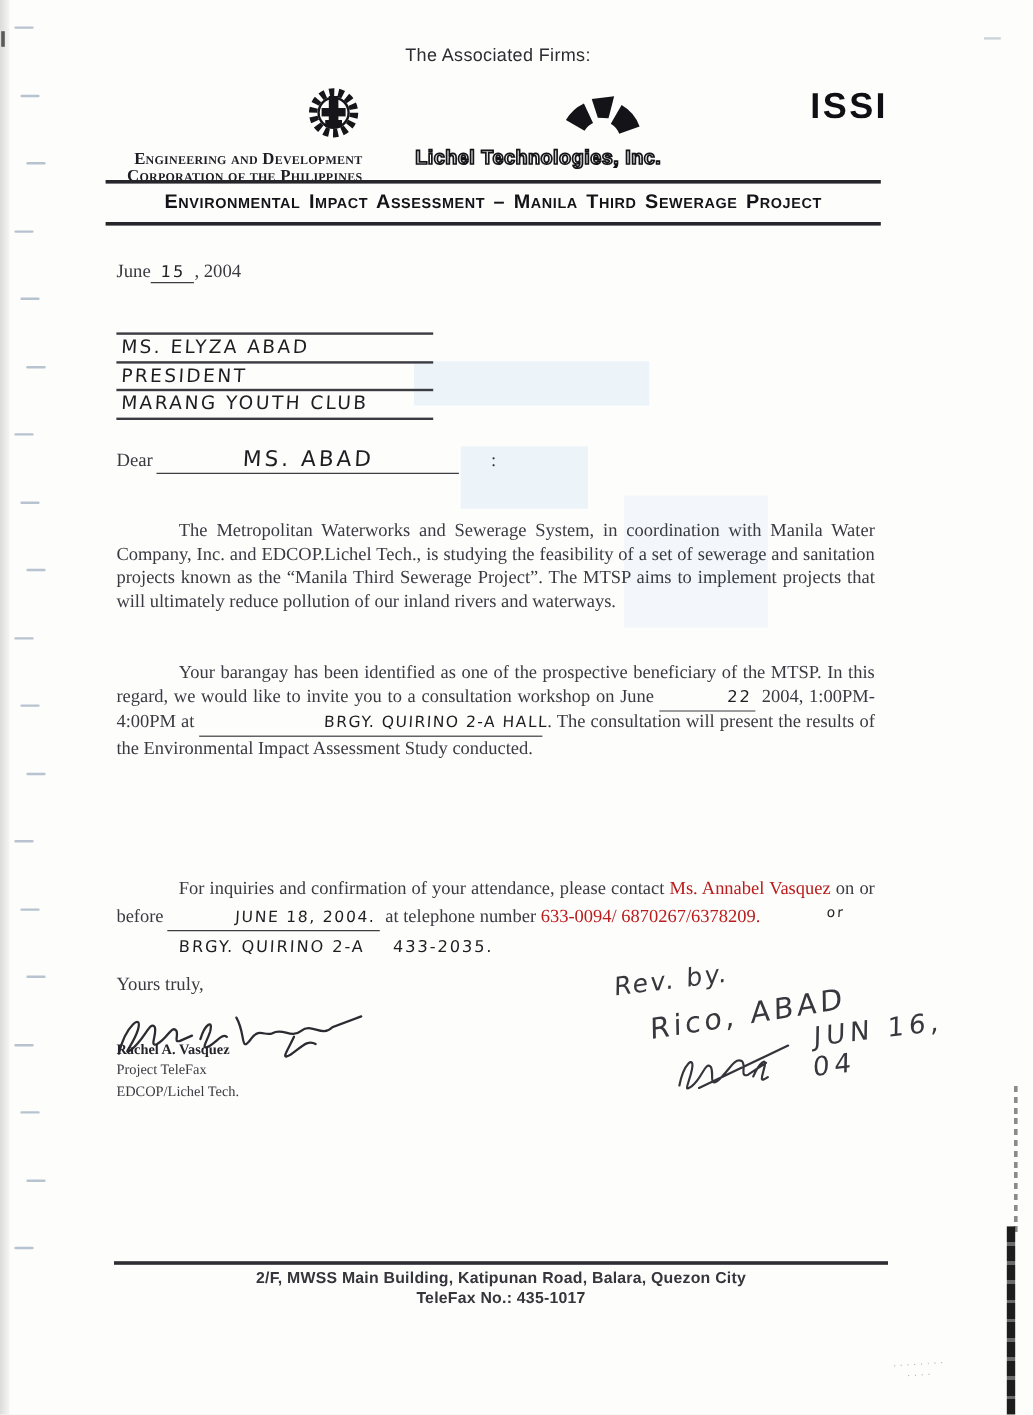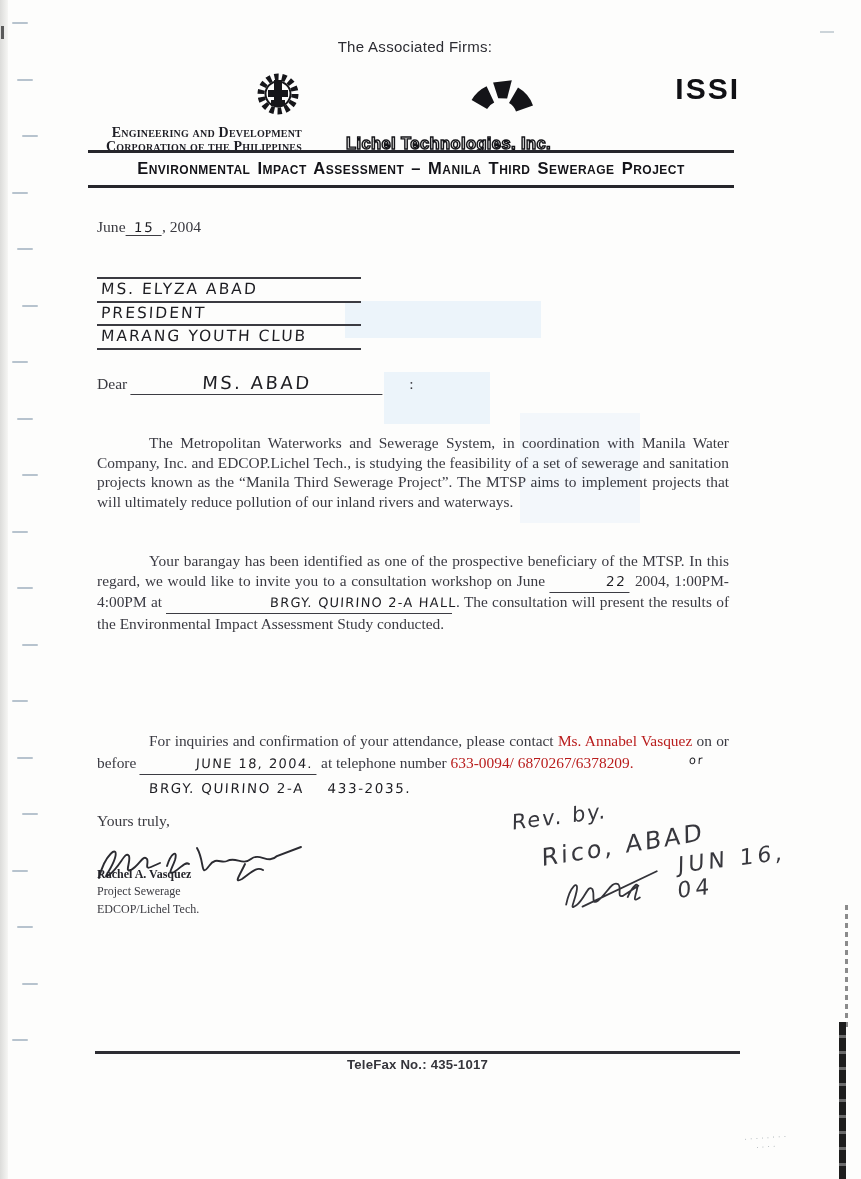--- a/index.html
+++ b/index.html
@@ -29,21 +29,21 @@
   
   .assoc-label { position:absolute; top:38px; left:90px; width:650px; text-align:center;
     font-family:"Liberation Sans", sans-serif; font-size:15px; color:#2c2c32; letter-spacing:.3px; }
   .firms { position:absolute; top:64px; left:90px; width:650px; display:flex; justify-content:space-between; }
   .firm { text-align:right; }
   .firm-edcop { width:212px; padding-top:6px; }
   .firm-lichel { width:225px; padding-top:10px; }
   .firm-issi { width:165px; padding-top:12px; }
   .edcop-name { margin-top:2px; font-family:"Liberation Serif", serif; font-weight:bold;
     font-variant:small-caps; font-size:14px; line-height:14px; color:#1e1e25; letter-spacing:.2px; }
-  .lichel-name { margin-top:16px; font-family:"Liberation Sans", sans-serif; font-weight:bold;
+  .lichel-name { margin-top:4px; font-family:"Liberation Sans", sans-serif; font-weight:bold;
     font-size:16.5px; letter-spacing:.4px; color:#f8f8f6; -webkit-text-stroke:1.4px #141418;
     text-shadow:0 0 1px #2a2a2a; }
   .issi-acronym { font-family:"Liberation Sans", sans-serif; font-weight:bold; font-size:30px;
     line-height:26px; letter-spacing:2px; color:#101014; }
   .issi-name { margin-top:5px; font-family:"Liberation Sans", sans-serif; font-weight:bold;
     font-variant:small-caps; font-size:13.5px; line-height:14.5px; color:#18181e; letter-spacing:.4px; }
   .banner { position:absolute; top:150px; left:88px; width:646px;
     border-top:3px solid #26262b; border-bottom:3px solid #26262b; padding:6px 0 7px; text-align:center; }
   .banner-title { font-family:"Liberation Sans", sans-serif; font-weight:bold; font-variant:small-caps;
     font-size:16.5px; letter-spacing:.5px; word-spacing:2px; color:#131318; }
@@ -202,35 +202,36 @@
     <svg width="215" height="52" viewBox="0 0 215 52">
       <path d="M6,42 C12,18 26,8 22,22 C18,35 8,44 16,39 C28,30 32,14 36,20 C38,26 31,37 38,34 C47,29 50,18 54,23 C56,27 51,34 58,31 L67,27
                M74,30 C78,17 85,13 82,24 C79,33 74,39 81,36 C88,32 92,25 96,28
                M104,12 C112,26 107,42 116,30 C123,20 128,28 134,25 C143,20 149,30 158,23 C167,16 175,29 184,20 L208,11
                M152,28 C147,39 140,48 149,43 C158,37 163,30 170,34" stroke="#2b2b31" stroke-width="1.9" fill="none" stroke-linecap="round"></path>
     </svg>
   </div>
 
   <div class="abs signatory">
     <div class="signatory-name">Rachel A. Vasquez</div>
-    <div>Project Sewerage</div>
+    <div>Project TeleFax</div>
     <div>EDCOP/Lichel Tech.</div>
   </div>
 
   <div class="abs revby">
     <div class="revby-label">Rev. by.</div>
     <div class="revby-name">Rico, ABAD</div>
     <div class="revby-row">
       <span>
         <svg width="110" height="38" viewBox="0 0 110 38">
           <path d="M4,30 C10,12 20,6 16,18 C12,30 6,36 14,32 C24,26 28,12 32,18 C34,24 28,34 36,30 C46,24 52,12 58,16 C62,20 54,30 62,28 L78,20 M20,34 L98,8 M66,30 C72,20 80,14 76,24 C73,32 70,36 78,32" stroke="#34343a" stroke-width="1.8" fill="none" stroke-linecap="round"></path>
         </svg>
       </span>
       <span class="revby-date">JUN 16, 04</span>
     </div>
   </div>
 
   <div class="abs footer-rule"></div>
   <div class="abs footer">
+    <div>2/F, MWSS Main Building, Katipunan Road, Balara, Quezon City</div>
     <div>TeleFax No.: 435-1017</div>
   </div>
 
 </div>
 
 </body></html>

